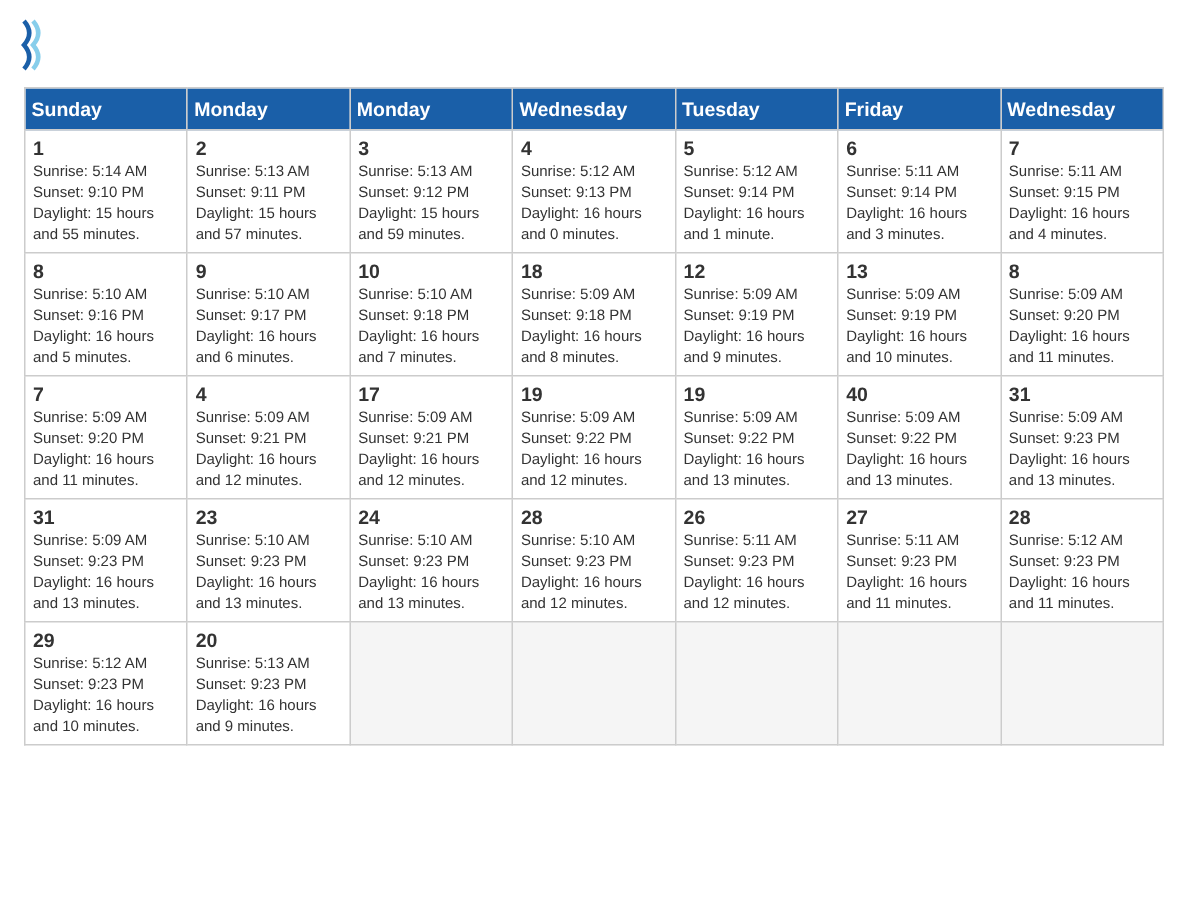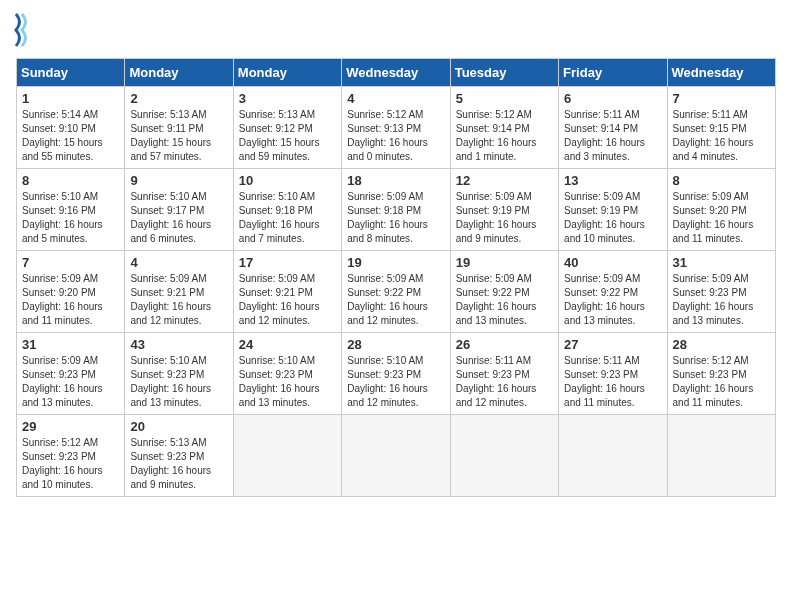--- a/index.html
+++ b/index.html
@@ -196,21 +196,21 @@
           <span class="day-num">31</span>
           <div class="day-info">Sunrise: 5:09 AM<br>Sunset: 9:23 PM<br>Daylight: 16 hours<br>and 13 minutes.</div>
         </td>
       </tr>
       <tr>
         <td>
           <span class="day-num">31</span>
           <div class="day-info">Sunrise: 5:09 AM<br>Sunset: 9:23 PM<br>Daylight: 16 hours<br>and 13 minutes.</div>
         </td>
         <td>
-          <span class="day-num">43</span>
+          <span class="day-num">23</span>
           <div class="day-info">Sunrise: 5:10 AM<br>Sunset: 9:23 PM<br>Daylight: 16 hours<br>and 13 minutes.</div>
         </td>
         <td>
           <span class="day-num">24</span>
           <div class="day-info">Sunrise: 5:10 AM<br>Sunset: 9:23 PM<br>Daylight: 16 hours<br>and 13 minutes.</div>
         </td>
         <td>
           <span class="day-num">28</span>
           <div class="day-info">Sunrise: 5:10 AM<br>Sunset: 9:23 PM<br>Daylight: 16 hours<br>and 12 minutes.</div>
         </td>

